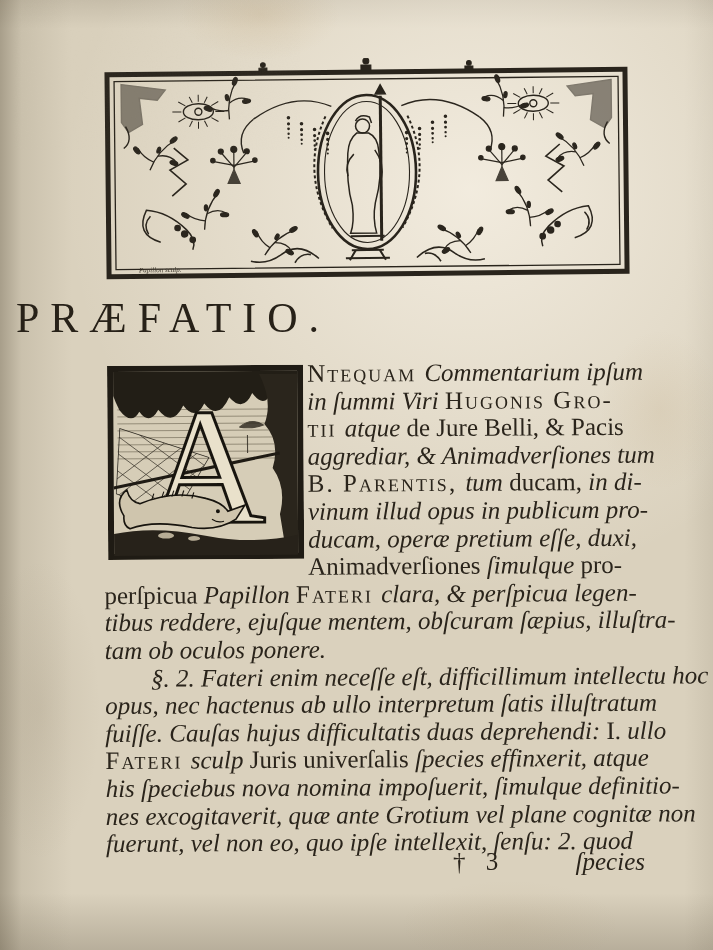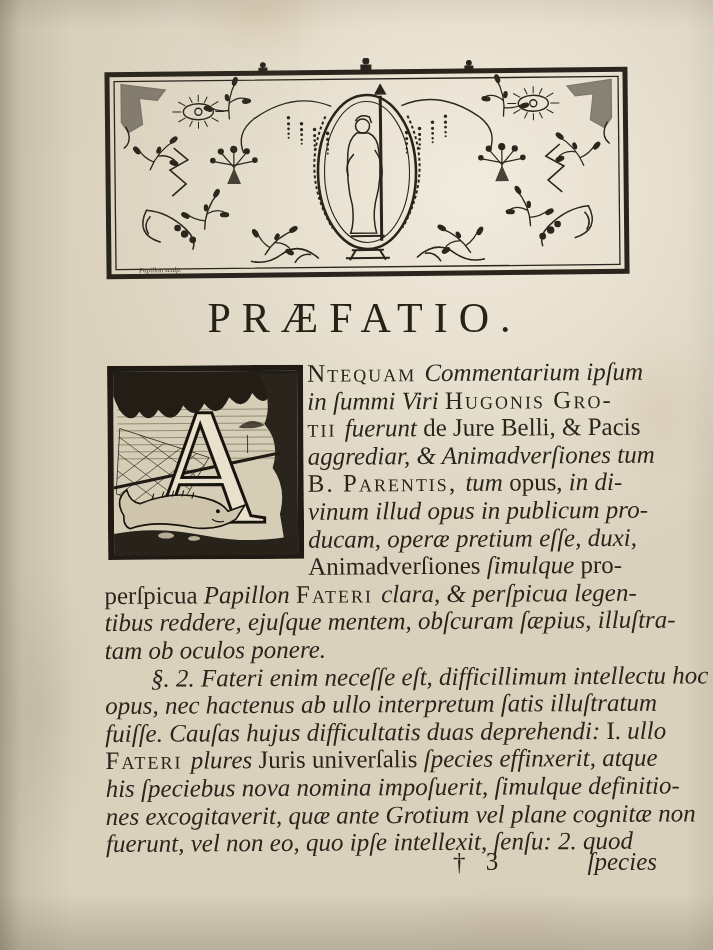--- a/index.html
+++ b/index.html
@@ -22,21 +22,21 @@
   .stain { position:absolute; border-radius:50%; pointer-events:none; }
   .s1 { left:180px; top:-30px; width:160px; height:90px; background:radial-gradient(closest-side, rgba(170,130,70,.14), rgba(170,130,70,0)); }
   .s2 { left:600px; top:330px; width:120px; height:160px; background:radial-gradient(closest-side, rgba(160,125,70,.10), rgba(160,125,70,0)); }
   .s3 { left:-20px; top:560px; width:120px; height:300px; background:radial-gradient(closest-side, rgba(120,105,80,.12), rgba(120,105,80,0)); }
   .s4 { left:400px; top:880px; width:220px; height:90px; background:radial-gradient(closest-side, rgba(150,120,75,.08), rgba(150,120,75,0)); }
 
   .headpiece { position:absolute; left:104px; top:58px; width:526px; height:226px; transform:rotate(-.6deg); }
   .headpiece svg { width:100%; height:100%; }
 
   .title {
-    position:absolute; left:0; right:0; top:294px; text-align:center;
+    position:absolute; left:0; right:0; top:294px; text-align:left;
     font-size:42px; letter-spacing:11px; text-indent:16px; color:#272118;
     font-weight:normal;
   }
 
   .body-text {
     position:absolute; left:103px; top:361px; width:570px;
     font-size:25px; line-height:27.6px; color:#2a241b;
     transform:rotate(-.35deg); transform-origin:top left;
   }
   .line { white-space:nowrap; height:27.6px; }
@@ -47,21 +47,21 @@
   .sc { font-style:normal; font-variant:small-caps; letter-spacing:2px; }
 
   .dropcap { position:absolute; left:4px; top:5px; width:196px; height:194px; }
   .dropcap svg { width:100%; height:100%; }
 
   .footer {
     position:absolute; left:103px; top:848px; width:566px;
     font-size:25px; color:#2a241b; display:flex; align-items:baseline;
   }
   .sig-mark { margin-left:350px; word-spacing:14px; }
-  .catchword { margin-left:auto; margin-right:12px; font-style:italic; }
+  .catchword { margin-left:auto; margin-right:24px; font-style:italic; }
 
   .grain { position:absolute; inset:0; pointer-events:none; }
 </style>
 </head>
 <body>
 
 <div class="photo">
   <div class="page"></div>
   <div class="stain s1"></div>
   <div class="stain s2"></div>
@@ -306,35 +306,35 @@
 
         <path d="M6 168 q40 -8 90 2 q50 10 94 0 v20 H6 z" fill="#27221a"></path>
         <ellipse cx="58" cy="170" rx="8" ry="3" fill="#b7ad96"></ellipse>
         <ellipse cx="86" cy="173" rx="6" ry="2.4" fill="#b7ad96"></ellipse>
       </svg>
     </div>
 
   <div>
         <div class="line beside"><span class="sc">Ntequam </span><span class="it">Commentarium ipſum</span></div>
         <div class="line beside"><span class="it">in ſummi Viri </span><span class="sc">Hugonis Gro-</span></div>
-        <div class="line beside"><span class="sc">tii </span><span class="it">fuerunt </span><span class="rm">de Jure Belli, &amp; Pacis</span></div>
+        <div class="line beside"><span class="sc">tii </span><span class="it">atque </span><span class="rm">de Jure Belli, &amp; Pacis</span></div>
         <div class="line beside"><span class="it">aggrediar, &amp; Animadverſiones tum</span></div>
-        <div class="line beside"><span class="sc">B. Parentis, </span><span class="it">tum </span><span class="rm">opus, </span><span class="it">in di-</span></div>
+        <div class="line beside"><span class="sc">B. Parentis, </span><span class="it">tum </span><span class="rm">ducam, </span><span class="it">in di-</span></div>
         <div class="line beside"><span class="it">vinum illud opus in publicum pro-</span></div>
         <div class="line beside"><span class="it">ducam, operæ pretium eſſe, duxi,</span></div>
         <div class="line beside"><span class="rm">Animadverſiones </span><span class="it">ſimulque </span><span class="rm">pro-</span></div>
         <div class="line"><span class="rm">perſpicua </span><span class="it">Papillon </span><span class="sc">Fateri </span><span class="it">clara, &amp; perſpicua legen-</span></div>
         <div class="line"><span class="it">tibus reddere, ejuſque mentem, obſcuram ſæpius, illuſtra-</span></div>
         <div class="line"><span class="it">tam ob oculos ponere.</span></div>
       </div>
       <div>
         <div class="line ind"><span class="it">§. 2. Fateri enim neceſſe eſt, difficillimum intellectu hoc</span></div>
         <div class="line"><span class="it">opus, nec hactenus ab ullo interpretum ſatis illuſtratum</span></div>
         <div class="line"><span class="it">fuiſſe. Cauſas hujus difficultatis duas deprehendi: </span><span class="rm">I. </span><span class="it">ullo</span></div>
-        <div class="line"><span class="sc">Fateri </span><span class="it">plures </span><span class="rm">Juris univerſalis </span><span class="it">ſpecies effinxerit, atque</span></div>
+        <div class="line"><span class="sc">Fateri </span><span class="it">sculp </span><span class="rm">Juris univerſalis </span><span class="it">ſpecies effinxerit, atque</span></div>
         <div class="line"><span class="it">his ſpeciebus nova nomina impoſuerit, ſimulque definitio-</span></div>
         <div class="line"><span class="it">nes excogitaverit, quæ ante Grotium vel plane cognitæ non</span></div>
         <div class="line"><span class="it">fuerunt, vel non eo, quo ipſe intellexit, ſenſu: 2. quod</span></div>
       </div>
     </div>
 
   <div class="footer">
     <span class="sig-mark">† 3</span>
     <span class="catchword">ſpecies</span>
   </div>

